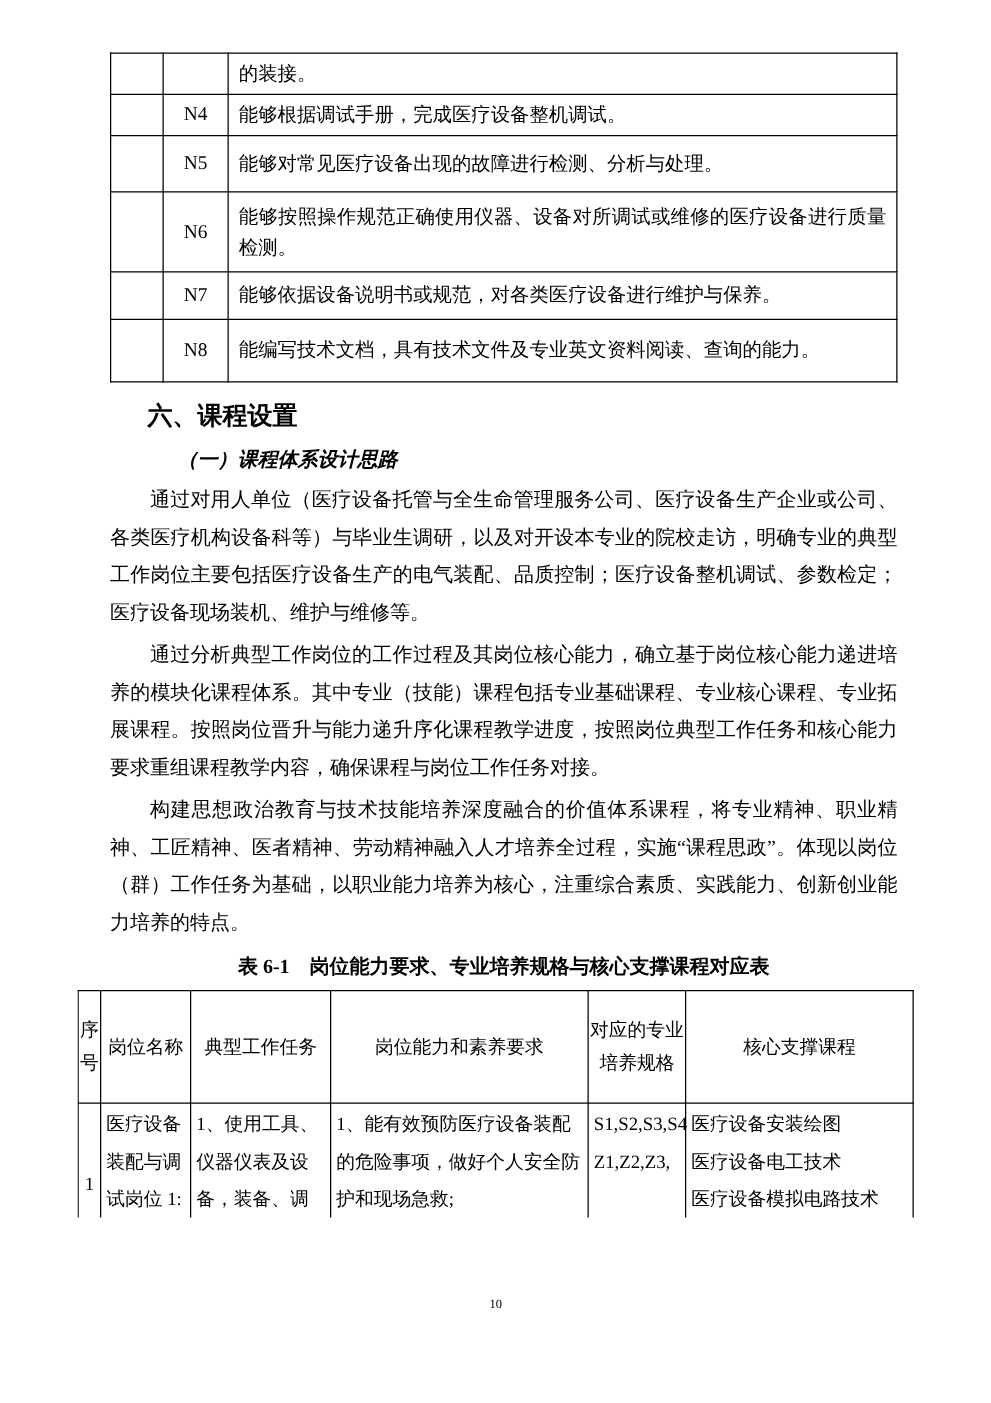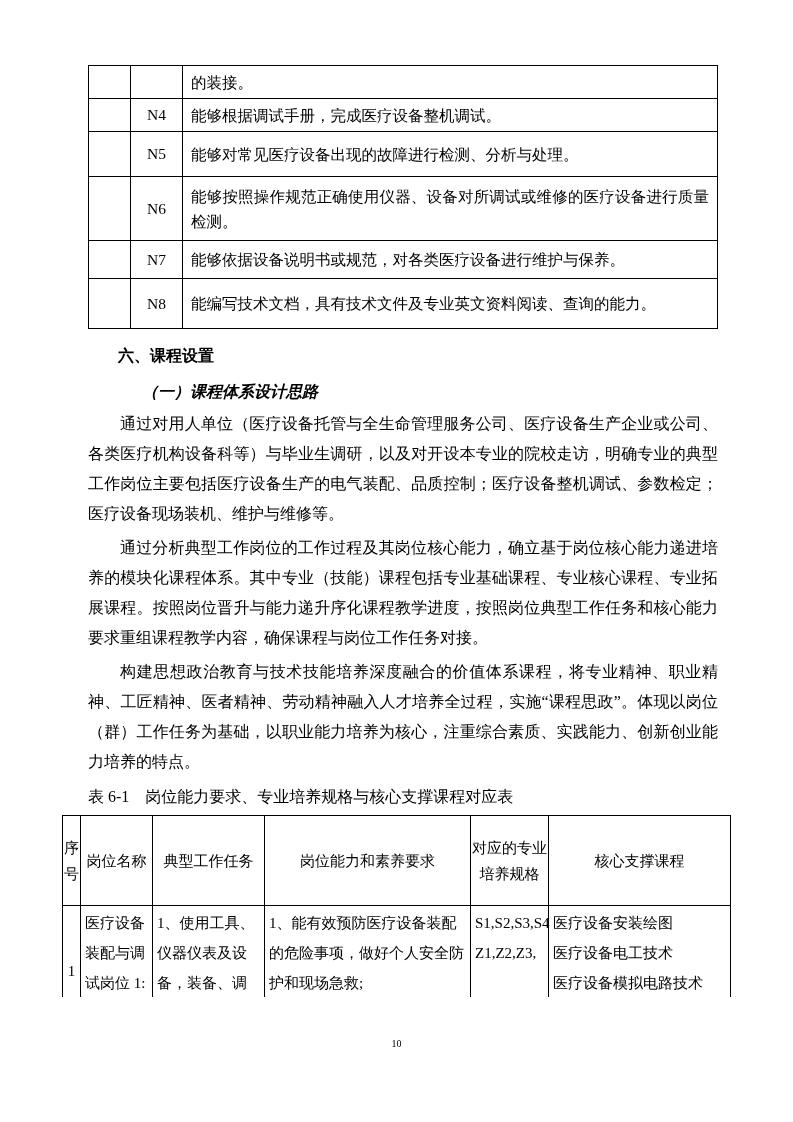--- a/index.html
+++ b/index.html
@@ -3,46 +3,46 @@
 <meta charset="utf-8">
 <style>
   * { margin: 0; padding: 0; box-sizing: border-box; }
   html, body { background: #ffffff; }
   body {
     width: 793px; height: 1122px;
     position: relative; overflow: hidden;
     font-family: "Liberation Serif", "DejaVu Serif", serif;
     color: #000;
   }
-  .page { padding: 65px 75px 0 88px; width: 793px; height: 1122px; position: relative; }
+  .page { padding: 42px 75px 0 88px; width: 793px; height: 1122px; position: relative; }
 
   
   table.top-table { border-collapse: collapse; table-layout: fixed; width: 630px; }
   table.top-table td { border: 1px solid #000; font-size: 15.5px; vertical-align: middle; }
   table.top-table col.c1 { width: 42px; }
   table.top-table col.c2 { width: 52px; }
   table.top-table .code-cell { text-align: center; margin-left: 34px; }
   table.top-table .text-cell { padding: 3px 8px; line-height: 25px; text-align: justify; }
   table.top-table tr:nth-child(1) { height: 33px; }
   table.top-table tr:nth-child(2) { height: 33px; }
   table.top-table tr:nth-child(3) { height: 45px; }
   table.top-table tr:nth-child(4) { height: 64px; }
   table.top-table tr:nth-child(5) { height: 38px; }
   table.top-table tr:nth-child(6) { height: 50px; }
 
   
-  h2.sec { font-size: 16px; font-weight: bold; margin-top: 14px; line-height: 26px; text-indent: 30px; }
+  h2.sec { font-size: 20px; font-weight: bold; margin-top: 14px; line-height: 26px; text-indent: 30px; }
   h3.subsec { font-size: 16px; font-weight: bold; margin-top: 10px; line-height: 26px; text-indent: 54px; font-style: italic; }
   p.para {
     font-size: 16px; line-height: 30px; margin-top: 4px;
     text-align: justify; text-indent: 2em; width: 630px;
   }
 
   
-  .caption { font-size: 16px; font-weight: normal; margin-top: 8px; line-height: 24px; width: 630px; }
+  .caption { font-size: 16px; font-weight: bold; text-align: center; margin-top: 8px; line-height: 24px; width: 630px; }
   .table-clip { margin-left: -26px; margin-top: 6px; height: 182px; overflow: hidden; width: 670px; }
   table.main-table { border-collapse: collapse; table-layout: fixed; width: 668px; font-size: 15px; }
   table.main-table th, table.main-table td { border: 1px solid #000; font-weight: normal; }
   table.main-table col.m1 { width: 18px; }
   table.main-table col.m2 { width: 72px; }
   table.main-table col.m3 { width: 112px; }
   table.main-table col.m4 { width: 206px; }
   table.main-table col.m5 { width: 78px; }
   table.main-table col.m6 { width: 182px; }
   table.main-table tr.hdr { height: 90px; }

